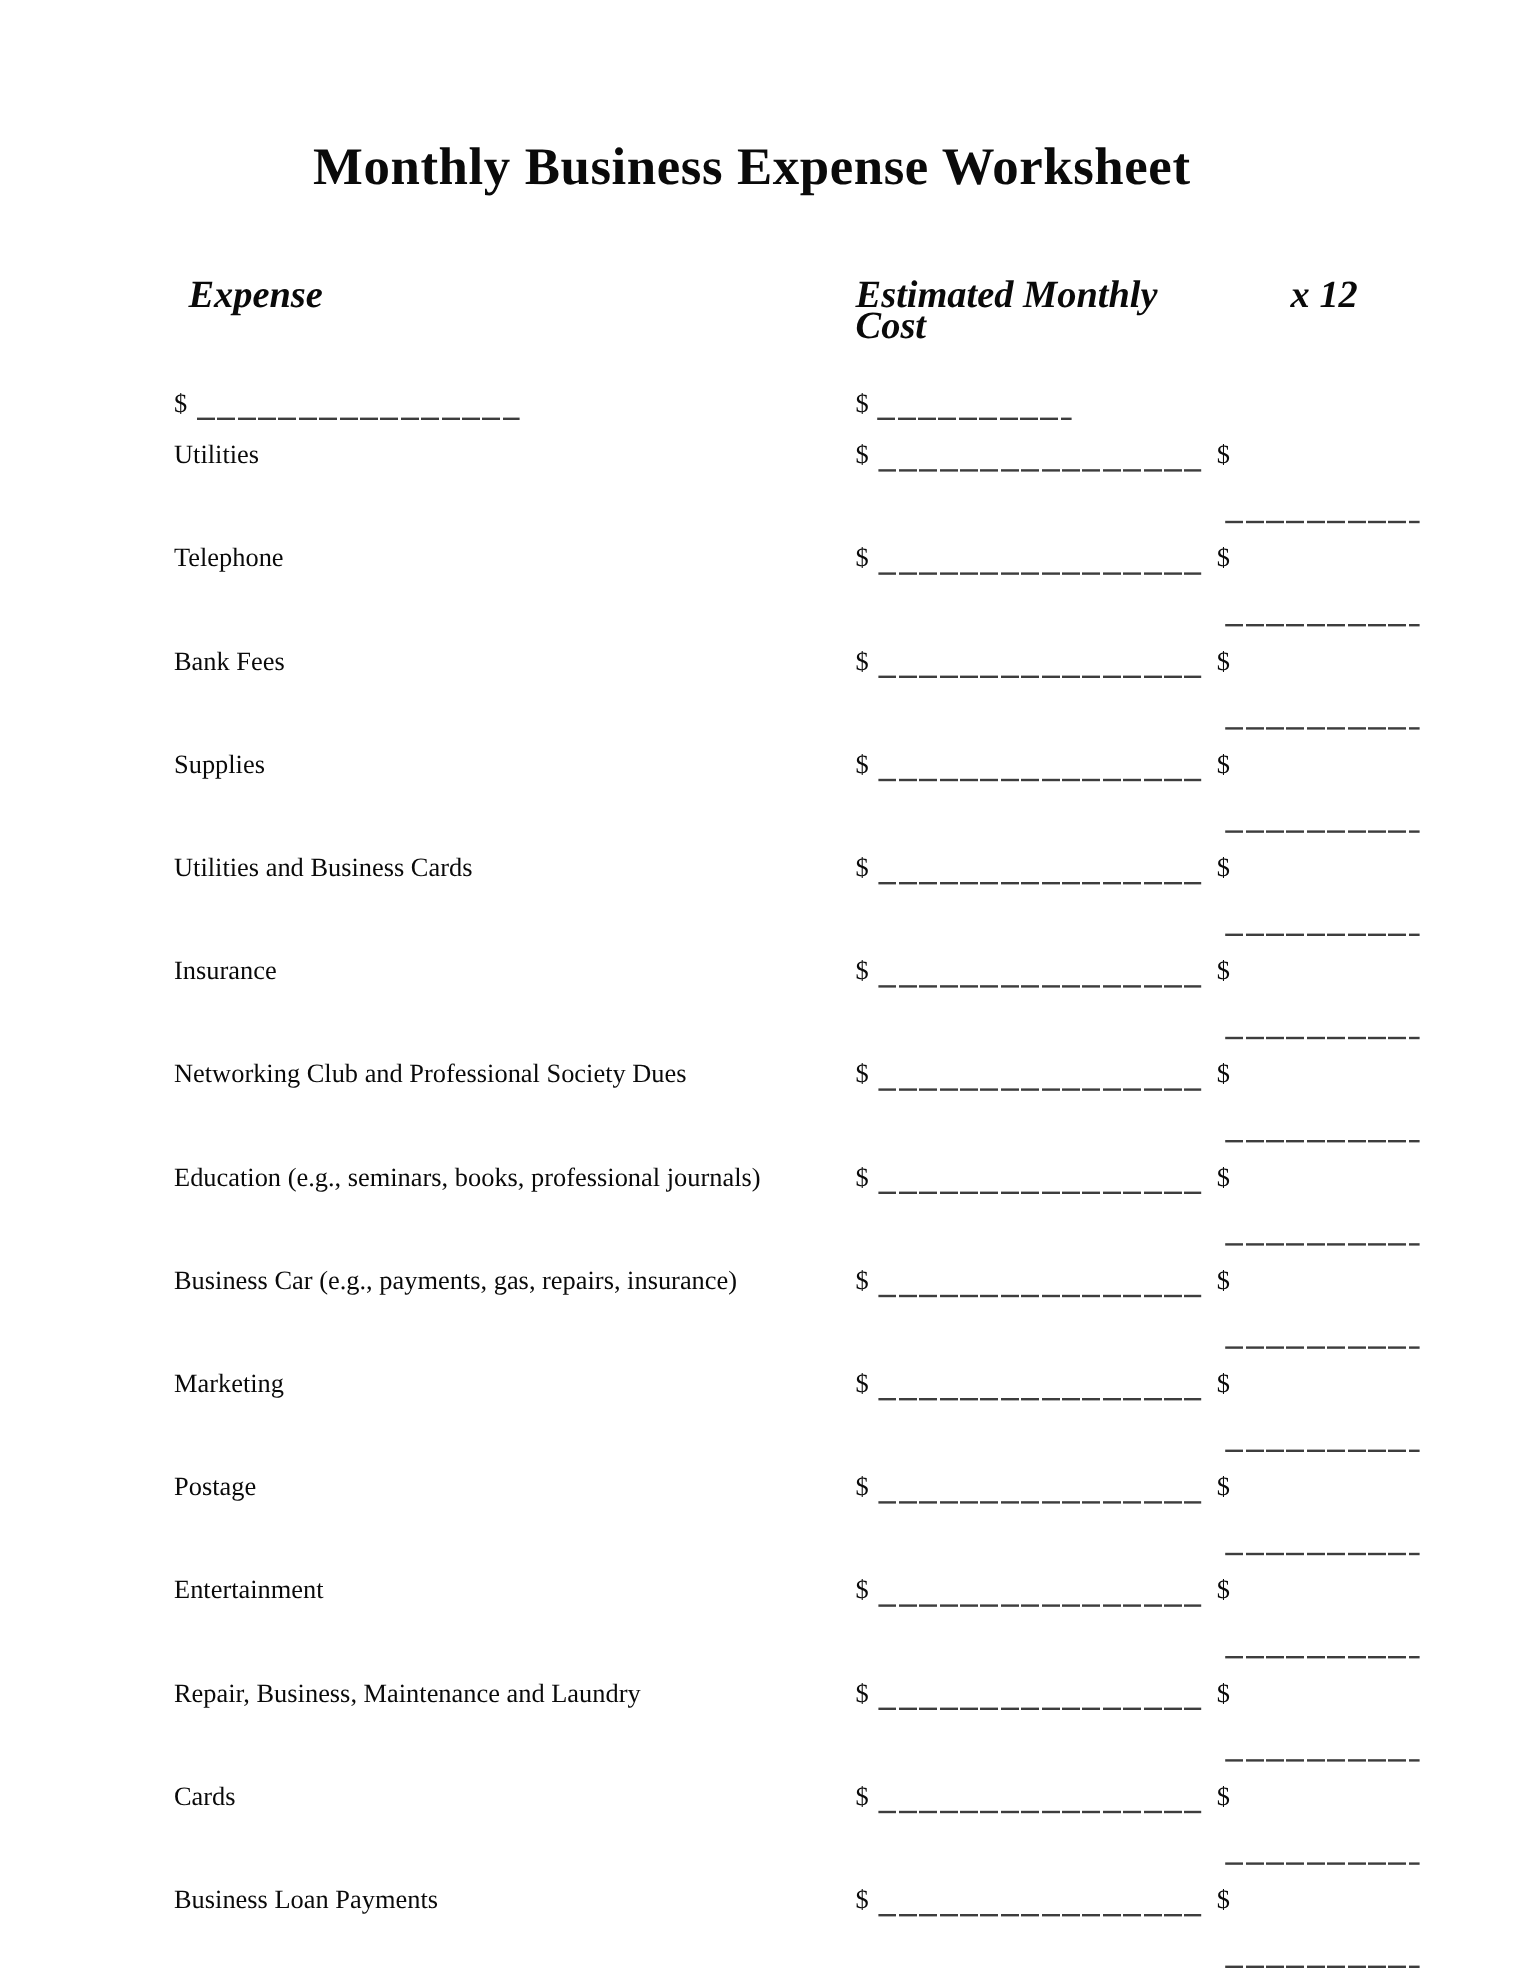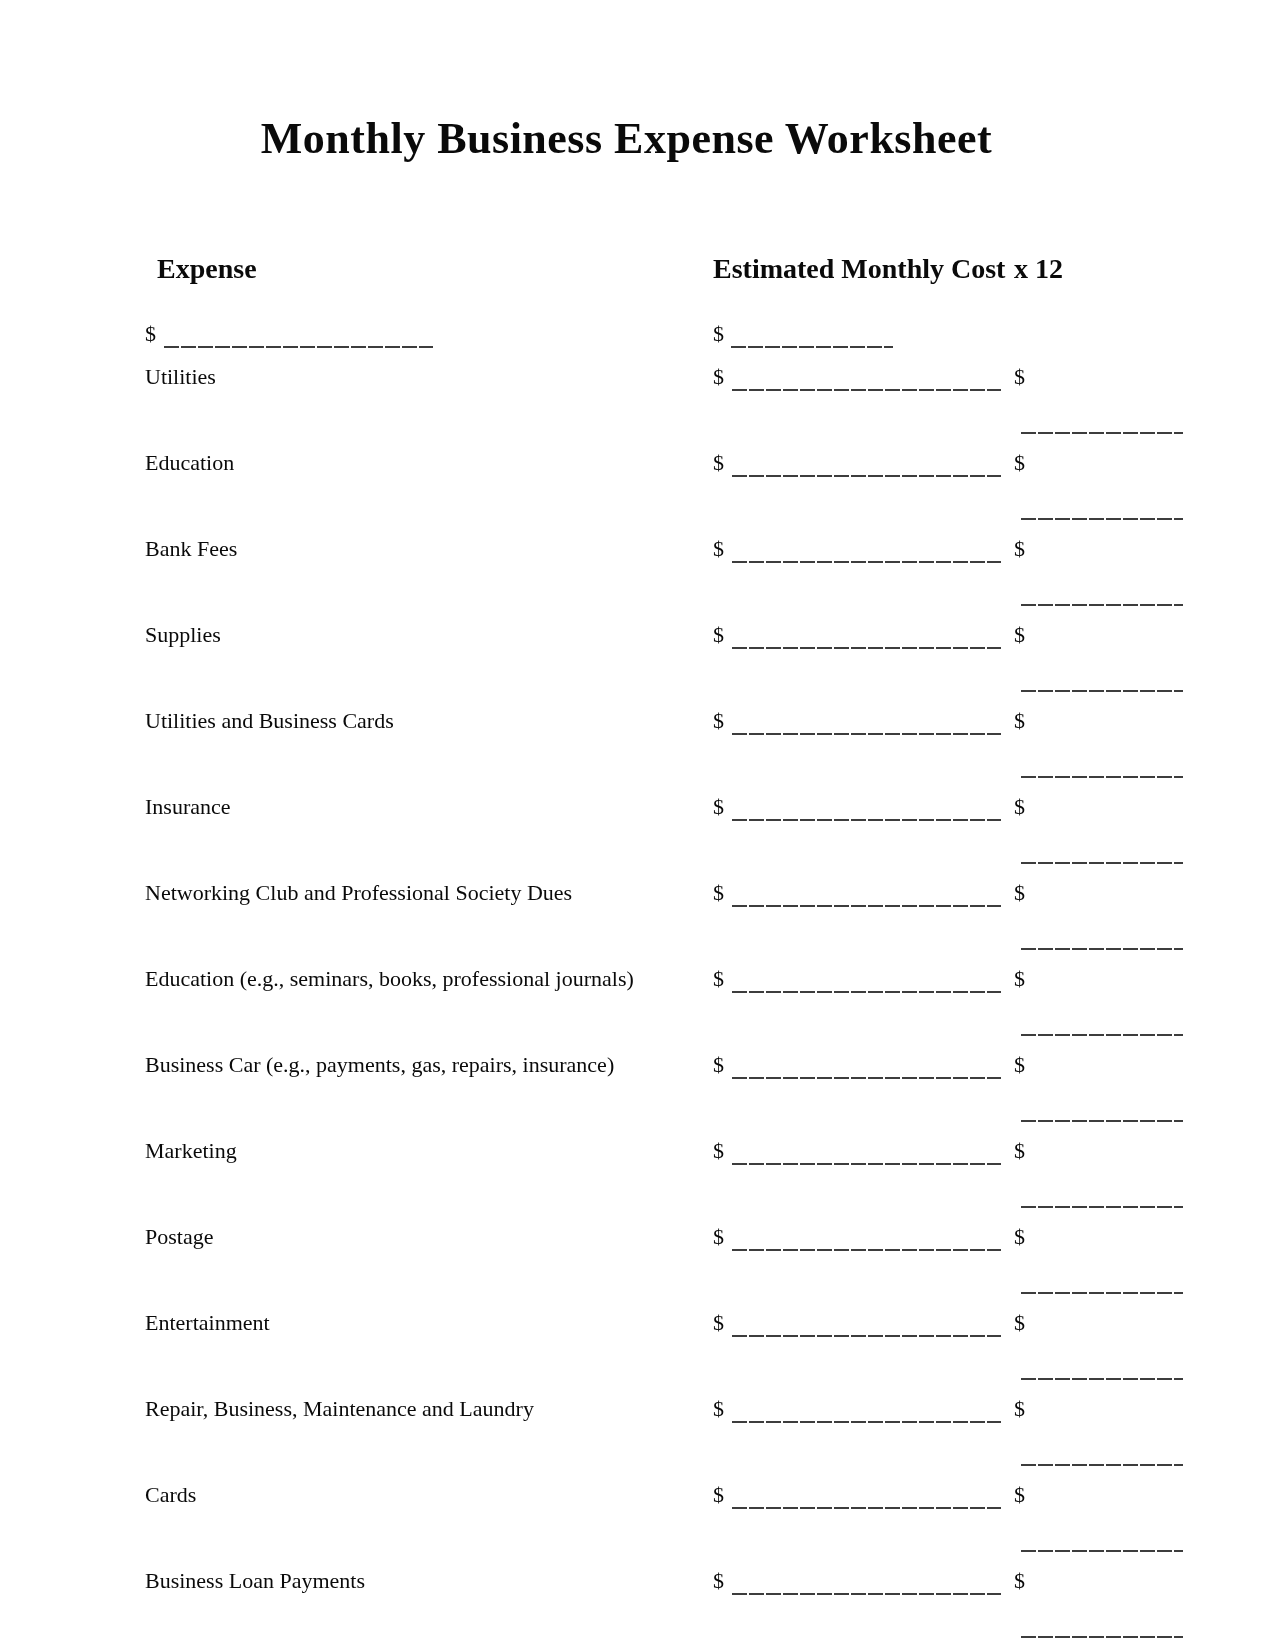--- a/index.html
+++ b/index.html
@@ -29,27 +29,28 @@
     font-weight: bold;
     letter-spacing: 0.5px;
   }
   .content {
     margin-left: 145px;
     width: 1048px;
   }
   .hdr {
     display: grid;
     grid-template-columns: 568px 301px 179px;
-    margin-top: 92px;
-    font-size: 28px;
+    margin-top: 68px;
+    font-size: 32px;
     line-height: 26px;
     font-weight: bold;
+    font-style: italic;
   }
   .hdr .h-expense { padding-left: 12px; }
-  .hdr .h-x12 { }
+  .hdr .h-x12 { text-align: center; }
   .rows { margin-top: 30px; }
   .row {
     display: grid;
     grid-template-columns: 568px 301px 179px;
     line-height: 43px;
     font-size: 22px;
   }
   .lbl { white-space: nowrap; }
   .cur { display: inline-block; }
   .blank {
@@ -94,21 +95,21 @@
         <span class="lbl">Utilities</span>
         <span class="cell">
           <span class="cur">$</span><span class="blank blank-m"></span>
         </span>
         <span class="cell">
           <span class="cur">$</span><span class="blank blank-y"></span>
         </span>
       </div>
 
       <div class="row">
-        <span class="lbl">Education</span>
+        <span class="lbl">Telephone</span>
         <span class="cell">
           <span class="cur">$</span><span class="blank blank-m"></span>
         </span>
         <span class="cell">
           <span class="cur">$</span><span class="blank blank-y"></span>
         </span>
       </div>
 
       <div class="row">
         <span class="lbl">Bank Fees</span>

